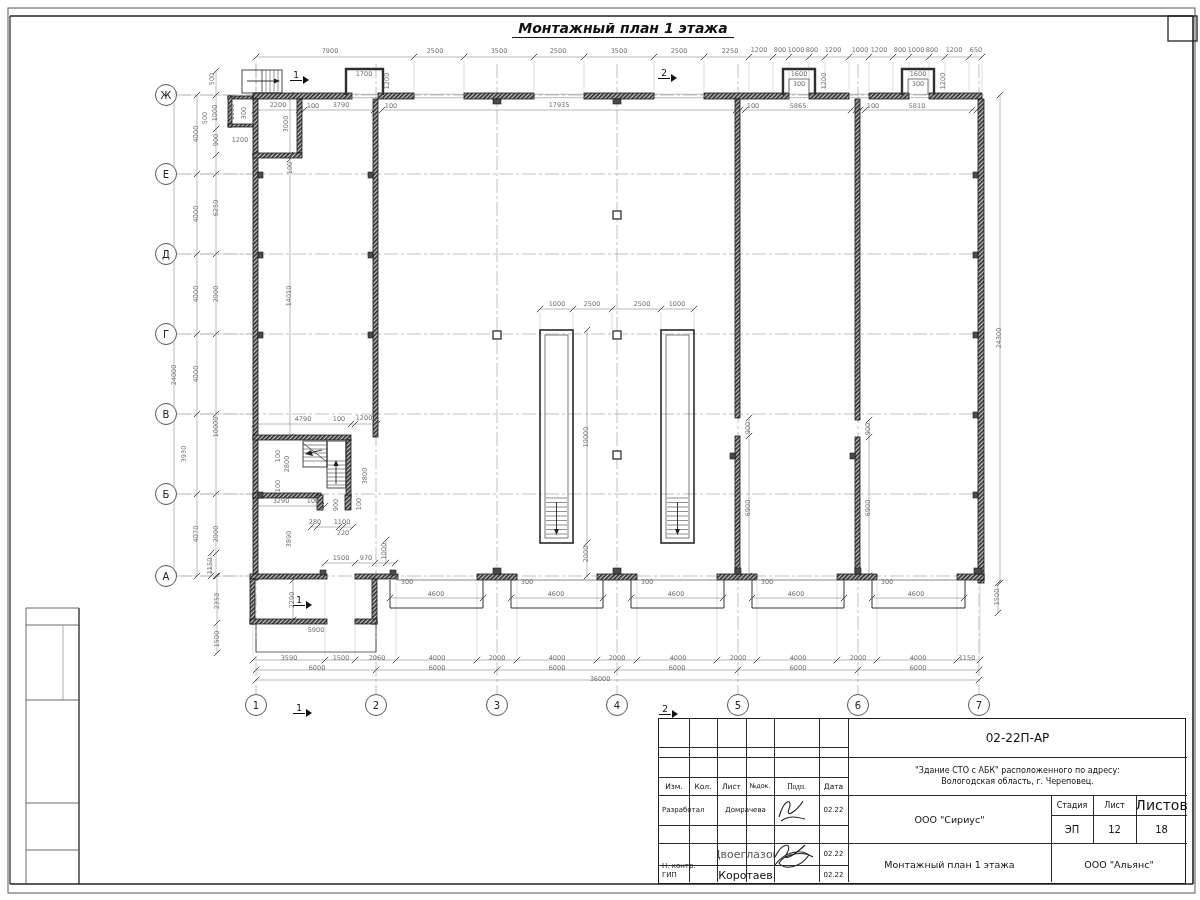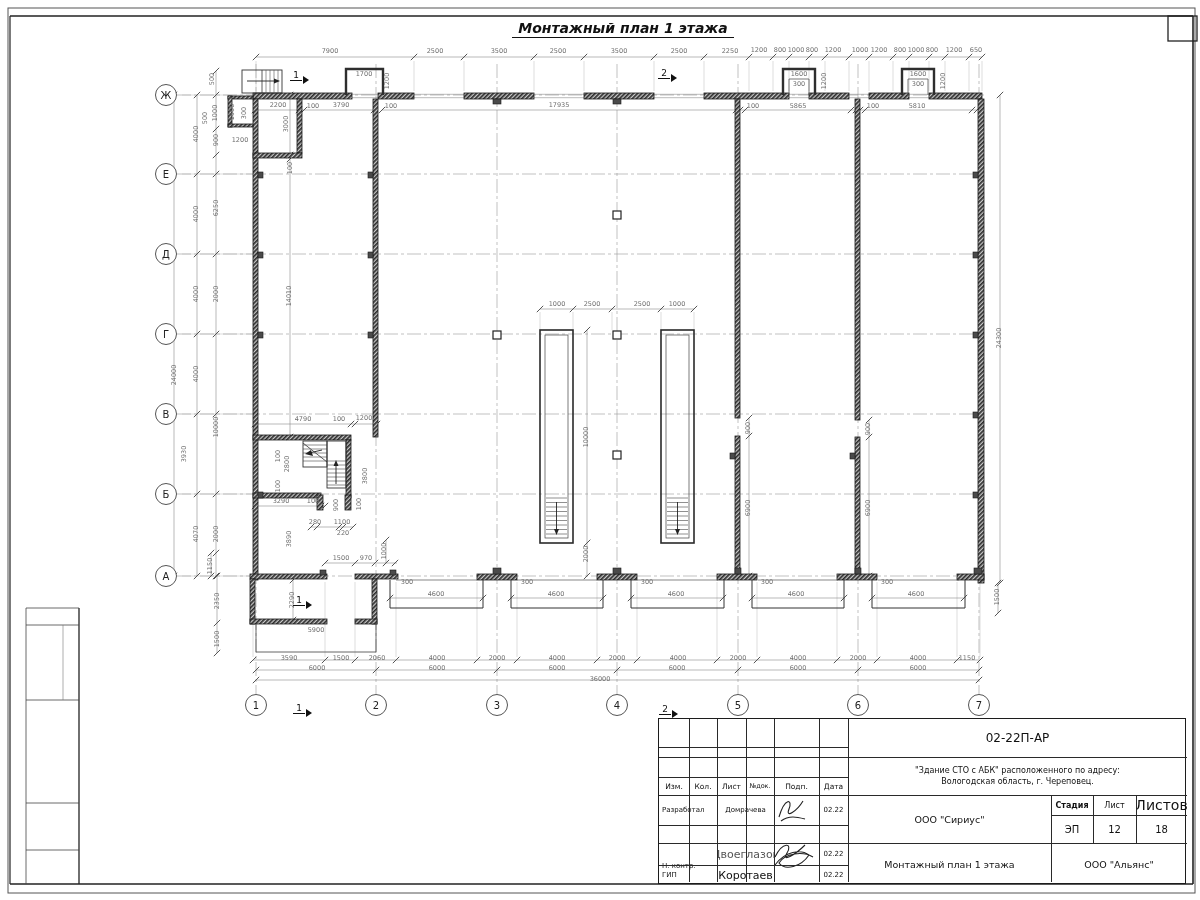--- a/index.html
+++ b/index.html
@@ -610,34 +610,34 @@
 
 
 <div class="overlay" id="tb">
 
   <div class="cell" style="left:189px;top:0;width:339px;height:38px;font-size:12px;">02-22П-АР</div>
   <div class="cell" style="left:189px;top:38px;width:339px;height:38px;font-size:8px;flex-direction:column;line-height:11px;">
     <div>"Здание СТО с АБК" расположенного по адресу:</div>
     <div>Вологодская область, г. Череповец.</div>
   </div>
   <div class="cell" style="left:189px;top:76px;width:203px;height:48px;font-size:9.5px;">ООО "Сириус"</div>
-  <div class="cell" style="left:392px;top:76px;width:42px;height:20px;font-size:8px;font-weight:bold;">Стадия</div>
+  <div class="cell" style="left:392px;top:76px;width:42px;height:20px;font-size:8px;">Стадия</div>
   <div class="cell" style="left:434px;top:76px;width:43px;height:20px;font-size:8px;">Лист</div>
   <div class="cell" style="left:477px;top:76px;width:51px;height:20px;font-size:14px;">Листов</div>
   <div class="cell" style="left:392px;top:96px;width:42px;height:28px;font-size:10px;">ЭП</div>
   <div class="cell" style="left:434px;top:96px;width:43px;height:28px;font-size:10px;text-align:center;">12</div>
   <div class="cell" style="left:477px;top:96px;width:51px;height:28px;font-size:10px;">18</div>
   <div class="cell" style="left:189px;top:124px;width:203px;height:42px;font-size:9.5px;">Монтажный план 1 этажа</div>
   <div class="cell" style="left:392px;top:124px;width:136px;height:42px;font-size:9.5px;">ООО "Альянс"</div>
 
   <div class="cell" style="left:0;top:58px;width:30px;height:18px;font-size:7.5px;">Изм.</div>
   <div class="cell" style="left:30px;top:58px;width:28px;height:18px;font-size:7.5px;">Кол.</div>
   <div class="cell" style="left:58px;top:58px;width:29px;height:18px;font-size:7.5px;">Лист</div>
   <div class="cell" style="left:87px;top:58px;width:28px;height:18px;font-size:6.5px;">№док.</div>
-  <div class="cell" style="left:115px;top:58px;width:45px;height:18px;font-size:7.5px;">Подп.</div>
+  <div class="cell" style="left:115px;top:58px;width:45px;height:18px;font-size:7.5px;font-family:Liberation Serif, serif;">Подп.</div>
   <div class="cell" style="left:160px;top:58px;width:29px;height:18px;font-size:7.5px;">Дата</div>
 
   <div class="cell left" style="left:0;top:76px;width:58px;height:30px;font-size:7px;">Разработал</div>
   <div class="cell" style="left:58px;top:76px;width:57px;height:30px;font-size:7px;">Домрачева</div>
   <div class="cell" style="left:160px;top:76px;width:29px;height:30px;font-size:7px;">02.22</div>
   <div class="cell left" style="left:0;top:136px;width:58px;height:22px;font-size:7px;">Н. контр.</div>
   <div class="cell" style="left:58px;top:124px;width:57px;height:22px;font-size:11px;color:#555;">Двоеглазов</div>
   <div class="cell" style="left:160px;top:124px;width:29px;height:22px;font-size:7px;">02.22</div>
   <div class="cell left" style="left:0;top:146px;width:58px;height:20px;font-size:7px;">ГИП</div>
   <div class="cell" style="left:58px;top:146px;width:57px;height:20px;font-size:11px;">Коротаев</div>

